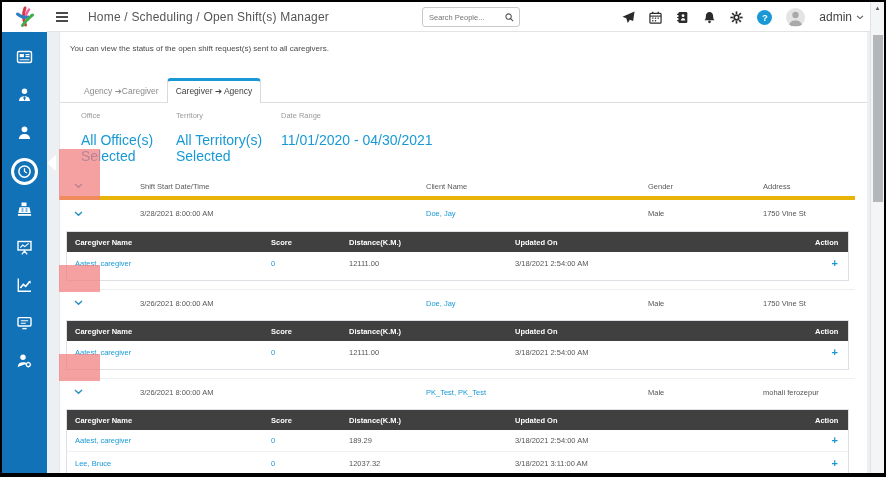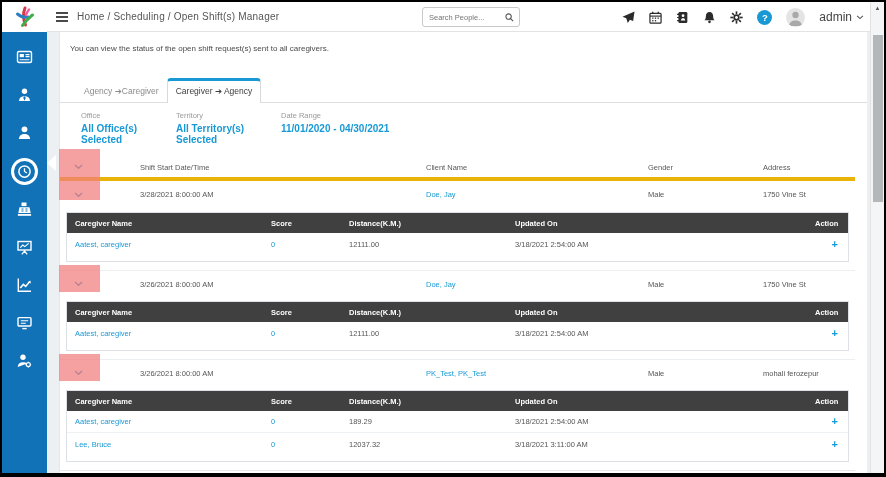--- a/index.html
+++ b/index.html
@@ -7,21 +7,21 @@
   .frame{position:relative;width:886px;height:477px;background:#fff;
     border:2px solid #000;border-bottom-width:4px;overflow:hidden;
     font-family:"Liberation Sans","DejaVu Sans",sans-serif;color:#555;}
 
   
   .topbar{position:absolute;left:0;top:0;right:14px;height:30px;background:#fff;
     border-bottom:1px solid #e3e3e3;display:flex;align-items:center;z-index:6;}
   .logo{width:45px;height:30px;display:flex;align-items:center;justify-content:center;background:#fff;}
   .hamburger{width:12px;margin-left:9px;cursor:pointer;}
   .hamburger i{display:block;height:2px;background:#4a4a4a;margin:2px 0;}
-  .breadcrumb{font-size:10px;color:#555;margin-left:9px;letter-spacing:.2px;}
+  .breadcrumb{font-size:12px;color:#555;margin-left:20px;letter-spacing:.2px;}
   .searchbox{position:absolute;left:420px;top:5px;width:98px;height:20px;border:1px solid #c9c9c9;
     border-radius:3px;display:flex;align-items:center;background:#fff;}
   .searchbox input{border:none;outline:none;flex:1;min-width:0;font-size:7.5px;padding:0 16px 0 6px;
     color:#555;font-family:inherit;background:transparent;}
   .searchbox svg{margin-right:5px;}
   .top-icons{position:absolute;right:6px;top:0;height:30px;display:flex;align-items:center;gap:14px;}
   .tico{display:flex;align-items:center;justify-content:center;cursor:pointer;}
   .help-circle{width:15px;height:15px;border-radius:50%;background:#1898d4;color:#fff;
     font-size:9.5px;font-weight:bold;display:flex;align-items:center;justify-content:center;}
   .avatar{width:19px;height:19px;border-radius:50%;background:#e4e4e4;overflow:hidden;
@@ -50,21 +50,21 @@
     border-bottom:1px solid #dcdfe2;height:29px;}
   .tab{font-size:8.5px;cursor:pointer;}
   .tab.inactive{color:#8b8b8b;padding:6px 4px;margin-right:4px;}
   .tab.active{color:#3d3d3d;background:#fff;border:1px solid #d9d9d9;border-bottom:none;
     border-top:3px solid #1899d6;border-radius:4px 4px 0 0;padding:5px 8px 7px;margin-bottom:-1px;}
 
   .filters{display:flex;padding:8px 0 0 21px;}
   .filt{margin-right:0;}
   .filt.f1{width:95px;}.filt.f2{width:105px;}
   .filt .flabel{font-size:7.5px;color:#9a9a9a;}
-  .filt .fvalue{font-size:10px;font-weight:bold;color:#1899d6;margin-top:3px;cursor:pointer;}
+  .filt .fvalue{font-size:14px;font-weight:normal;color:#1899d6;margin-top:12px;cursor:pointer;}
 
   
   .tbl{margin:12px 12px 0 0;font-size:7.5px;}
   .grid-main{display:grid;grid-template-columns:80px 286px 222px 115px 1fr;align-items:center;}
   .thead{height:24px;color:#5a5a5a;border-bottom:4px solid #eab308;}
   .grp-row{height:27px;color:#555;border-top:1px solid #eceff2;}
   .grp-row.first{border-top:none;}
   .chev{padding-left:14px;display:flex;align-items:center;cursor:pointer;}
   .link{color:#1899d6;cursor:pointer;text-decoration:none;}
   .subtbl{margin:4px 6px 8px 6px;border:1px solid #dde1e5;background:#fff;padding-bottom:6px;}

